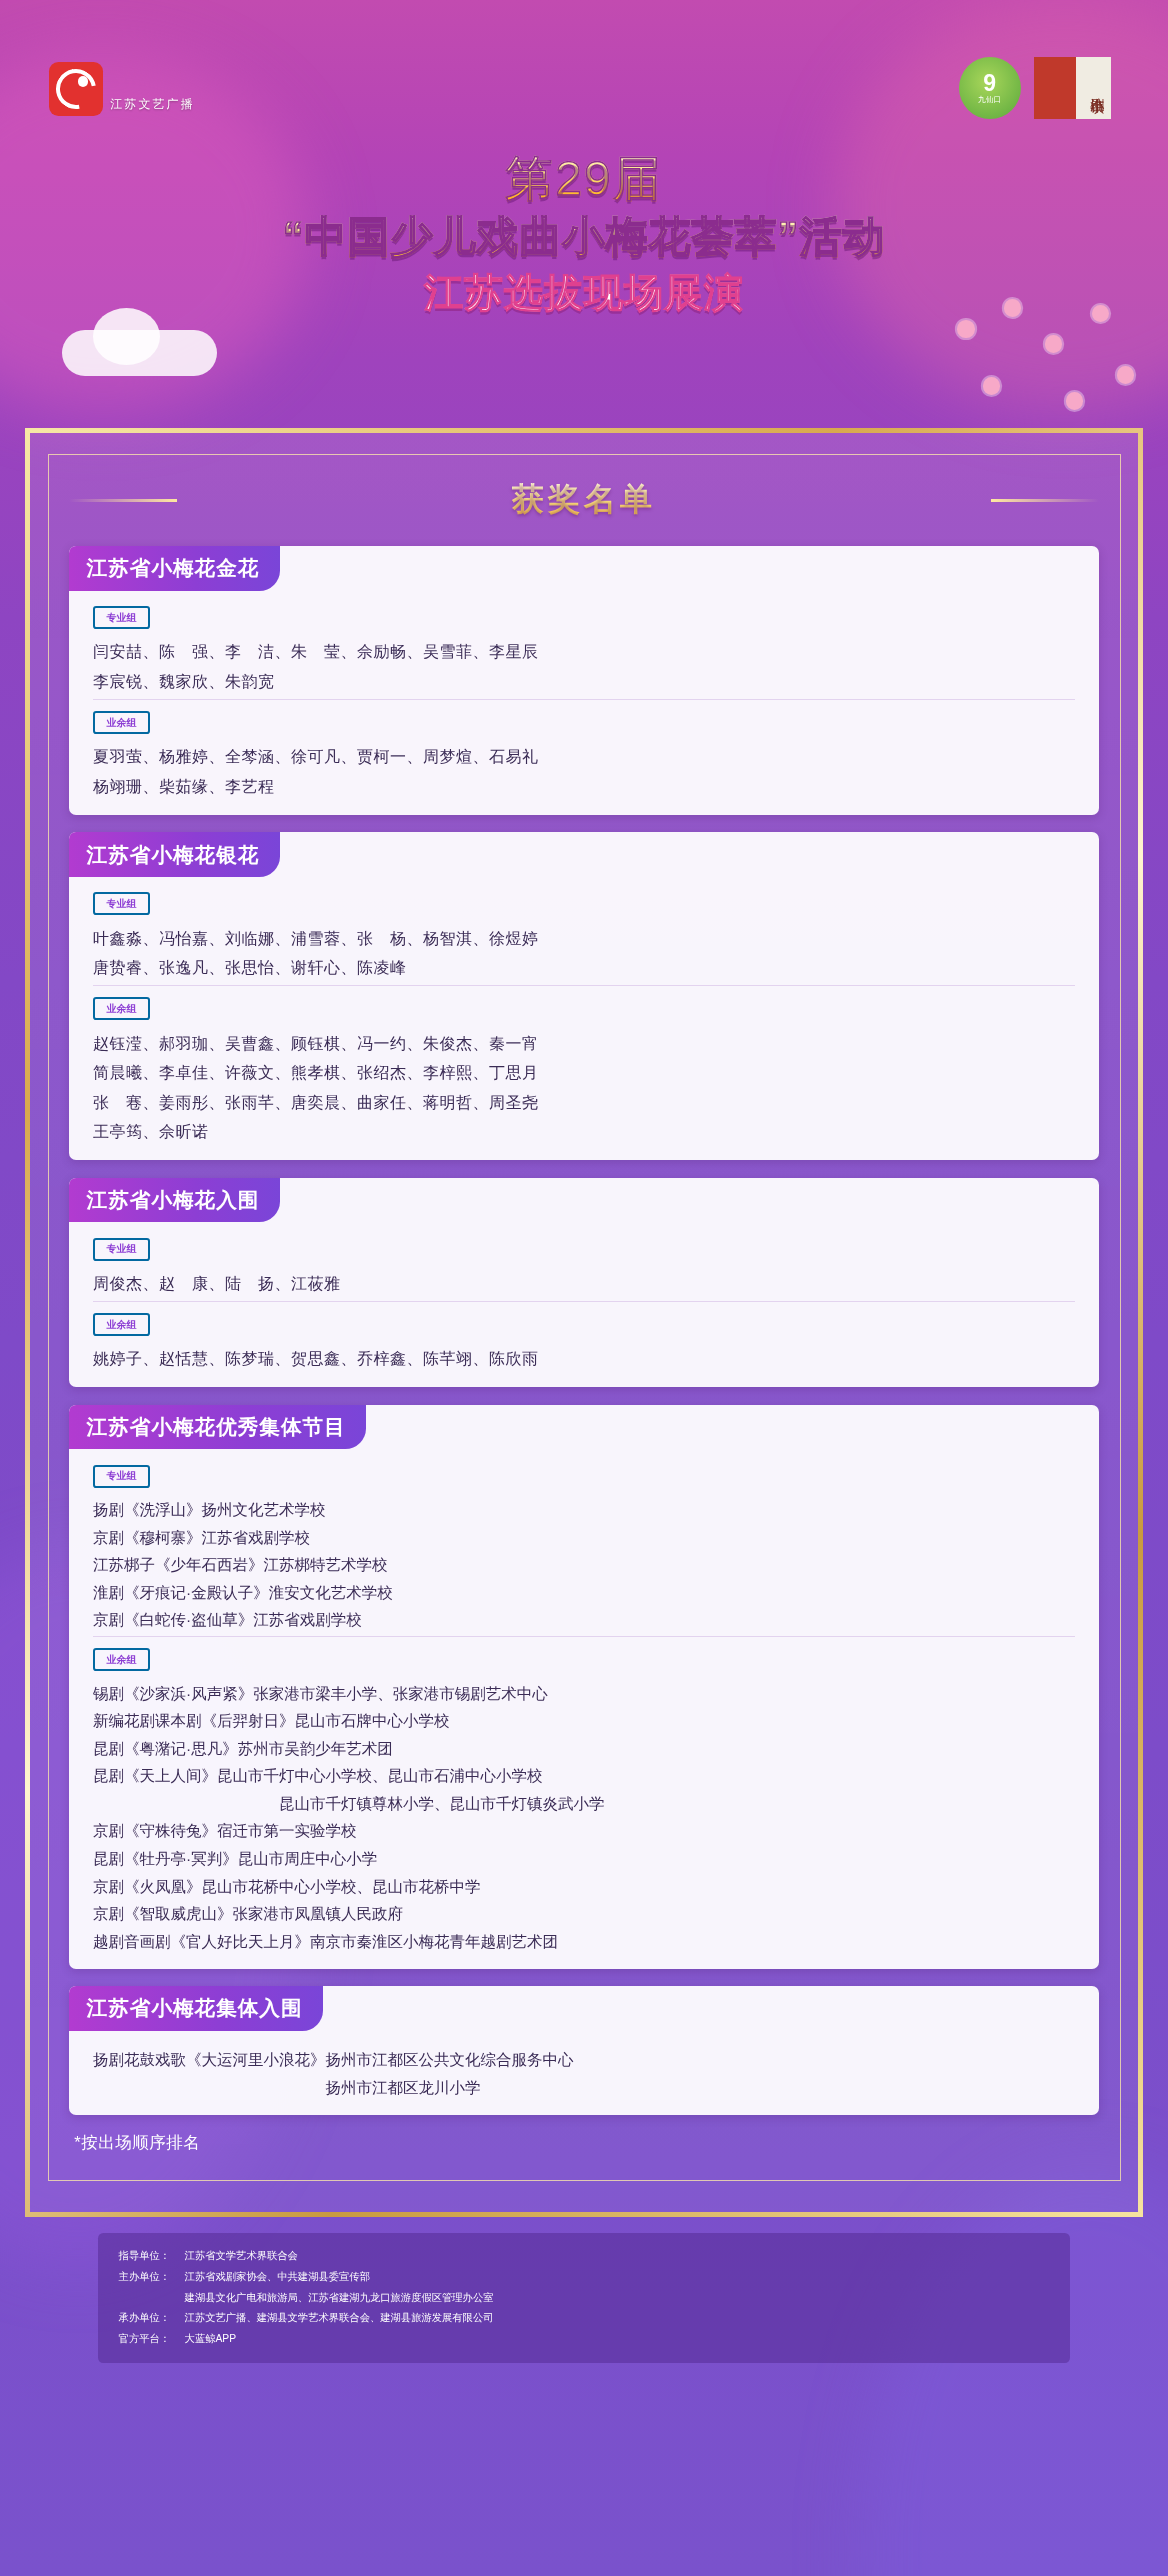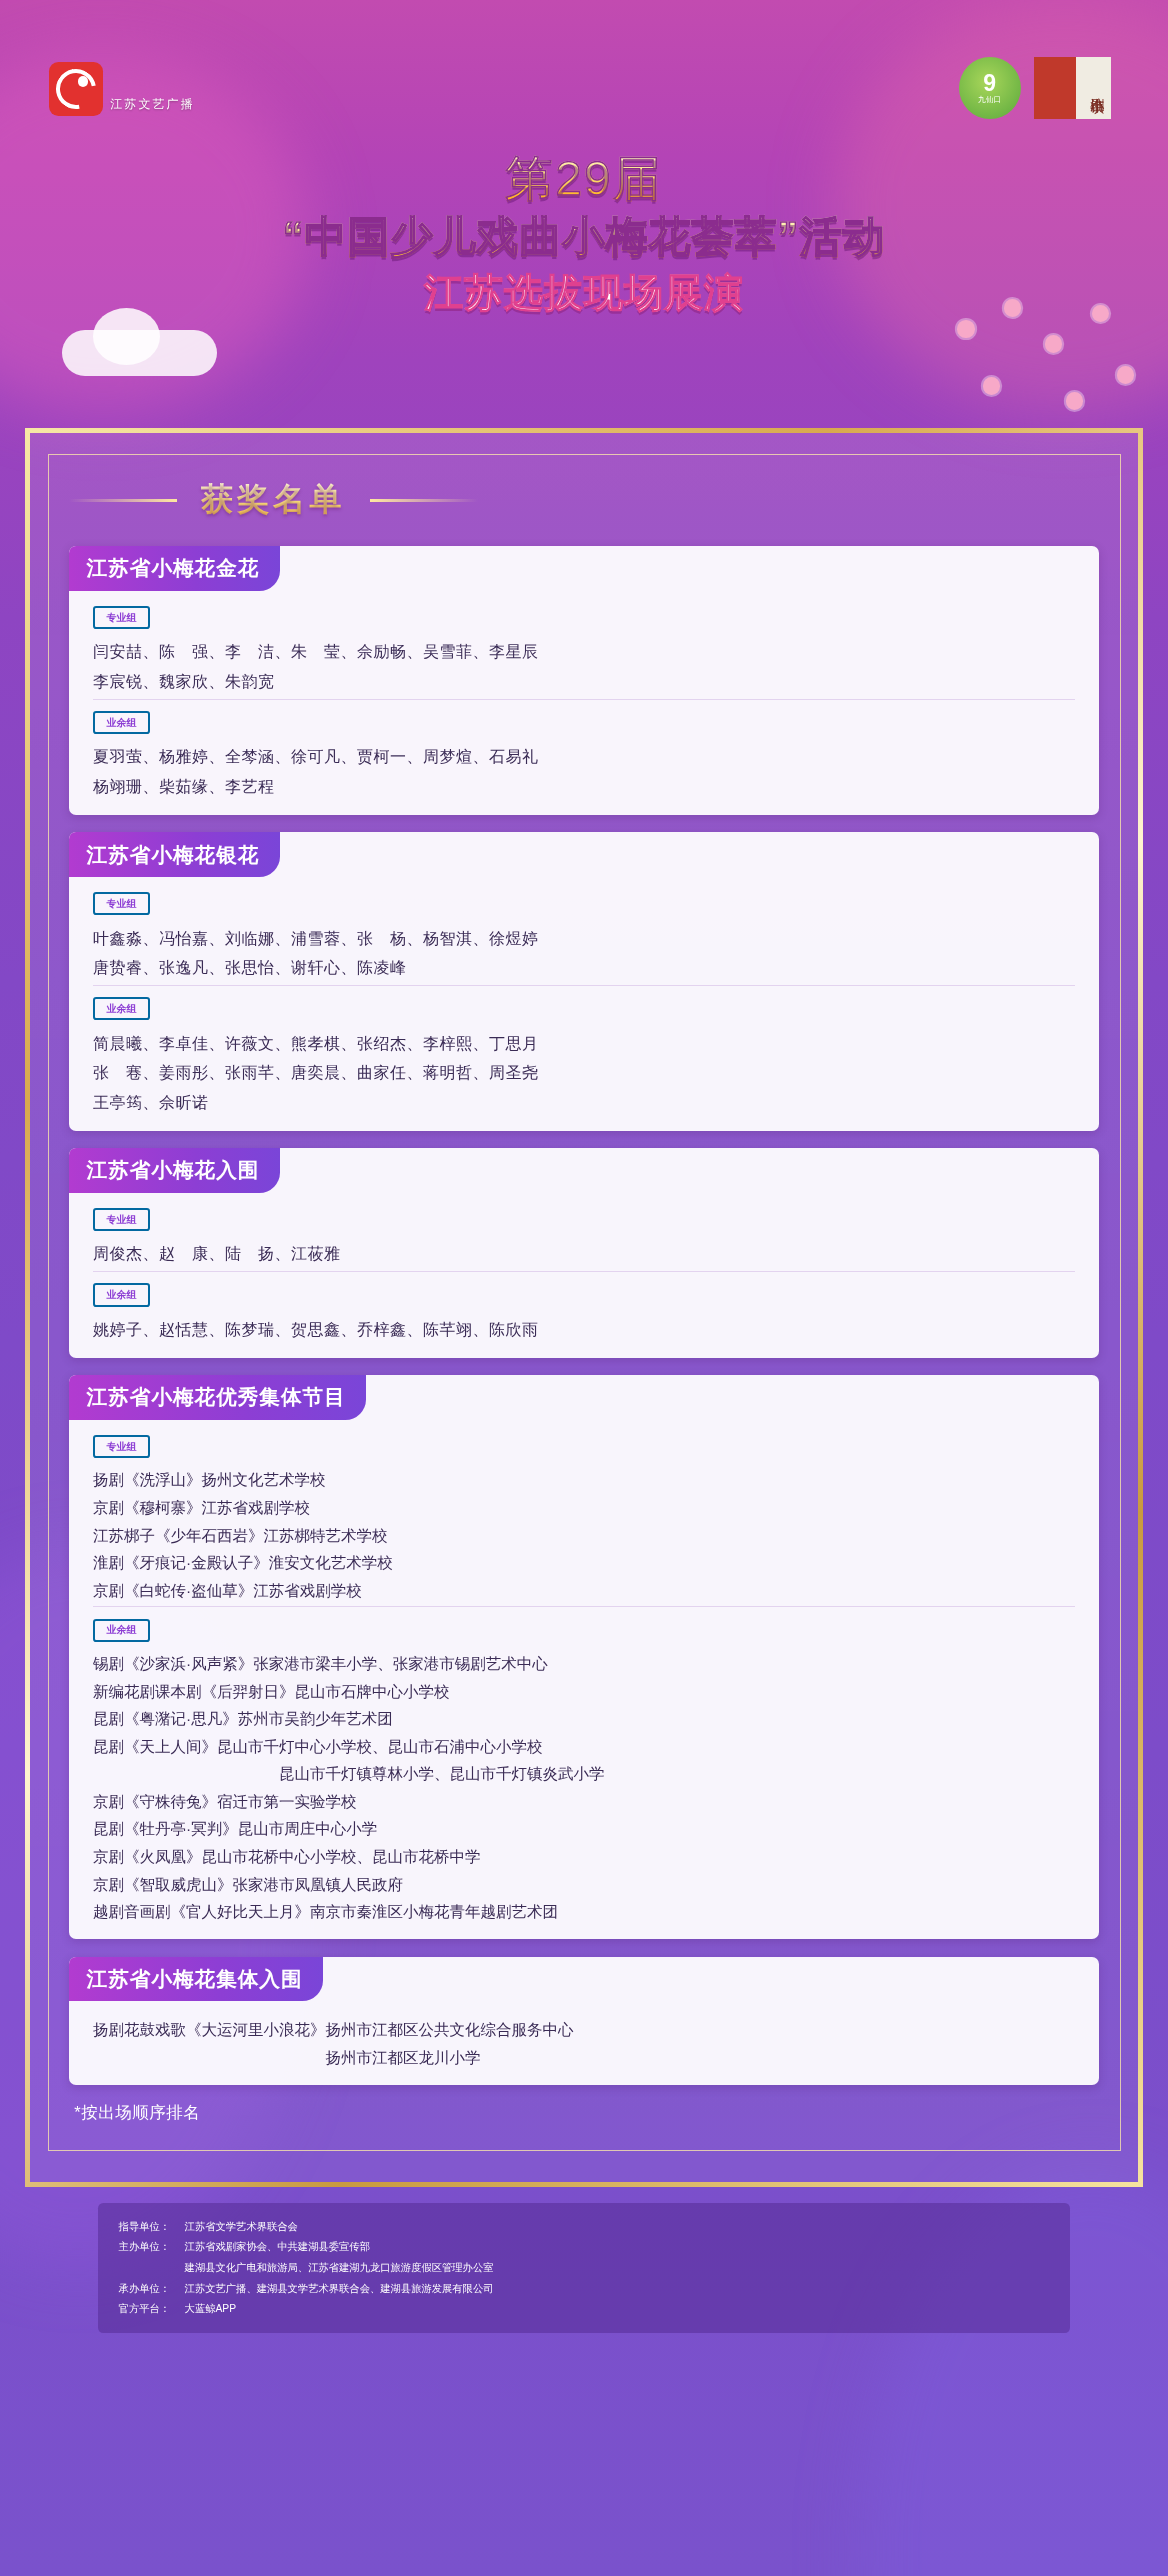--- a/index.html
+++ b/index.html
@@ -141,22 +141,22 @@
     border: 5.2px solid;
     border-image: linear-gradient(140deg,#f7e8a6,#d8a94e 25%,#fff4cf 50%,#c99a3f 75%,#f6e39f) 1;
     background: linear-gradient(to bottom, rgba(255,255,255,.10), rgba(255,255,255,.05));
     padding: 20.6px 17.5px 31px;
   }
   .panel-inner {
     border: 1.5px solid rgba(255,238,170,.75);
     padding: 18.5px 20.6px 26px;
   }
   .panel-title {
-    display: flex; align-items: center; justify-content: flex-start;
-    gap: 24px; margin: 5.2px 0 24px;
+    display: flex; align-items: center; justify-content: space-between;
+    gap: 32px; margin: 5.2px 0 24px;
   }
   .panel-title .bar {
     width: 108px; height: 2.6px;
     background: linear-gradient(90deg, rgba(255,233,160,0), #ffe9a0);
   }
   .panel-title .bar.r { background: linear-gradient(90deg, #ffe9a0, rgba(255,233,160,0)); }
   .panel-title h2 {
     font-size: 32px; font-weight: bold; letter-spacing: 4.1px;
     background: linear-gradient(to bottom,#fffbe8,#ffe27a 55%,#f2b238);
     -webkit-background-clip: text; background-clip: text; color: transparent;
@@ -277,20 +277,21 @@
                 <div class="prog-line">闫安喆、陈　强、李　洁、朱　莹、佘励畅、吴雪菲、李星辰</div>
                 <div class="prog-line">李宸锐、魏家欣、朱韵宽</div>
               </div></div><div class="divider"></div><div class="group"><div class="group-label">业余组</div><div class="names">
                 <div class="prog-line">夏羽萤、杨雅婷、全棽涵、徐可凡、贾柯一、周梦煊、石易礼</div>
                 <div class="prog-line">杨翊珊、柴茹缘、李艺程</div>
               </div></div></div>
           <div class="card"><div class="card-head">江苏省小梅花银花</div><div class="group"><div class="group-label">专业组</div><div class="names">
                 <div class="prog-line">叶鑫淼、冯怡嘉、刘临娜、浦雪蓉、张　杨、杨智淇、徐煜婷</div>
                 <div class="prog-line">唐贽睿、张逸凡、张思怡、谢轩心、陈凌峰</div>
               </div></div><div class="divider"></div><div class="group"><div class="group-label">业余组</div><div class="names">
+                <div class="prog-line">赵钰滢、郝羽珈、吴曹鑫、顾钰棋、冯一约、朱俊杰、秦一宵</div>
                 <div class="prog-line">简晨曦、李卓佳、许薇文、熊孝棋、张绍杰、李梓熙、丁思月</div>
                 <div class="prog-line">张　寋、姜雨彤、张雨芊、唐奕晨、曲家任、蒋明哲、周圣尧</div>
                 <div class="prog-line">王亭筠、佘昕诺</div>
               </div></div></div>
           <div class="card"><div class="card-head">江苏省小梅花入围</div><div class="group"><div class="group-label">专业组</div><div class="names">
                 <div class="prog-line">周俊杰、赵　康、陆　扬、江莜雅</div>
               </div></div><div class="divider"></div><div class="group"><div class="group-label">业余组</div><div class="names">
                 <div class="prog-line">姚婷子、赵恬慧、陈梦瑞、贺思鑫、乔梓鑫、陈芊翊、陈欣雨</div>
               </div></div></div>
           <div class="card"><div class="card-head">江苏省小梅花优秀集体节目</div><div class="group"><div class="group-label">专业组</div><div class="prog">

